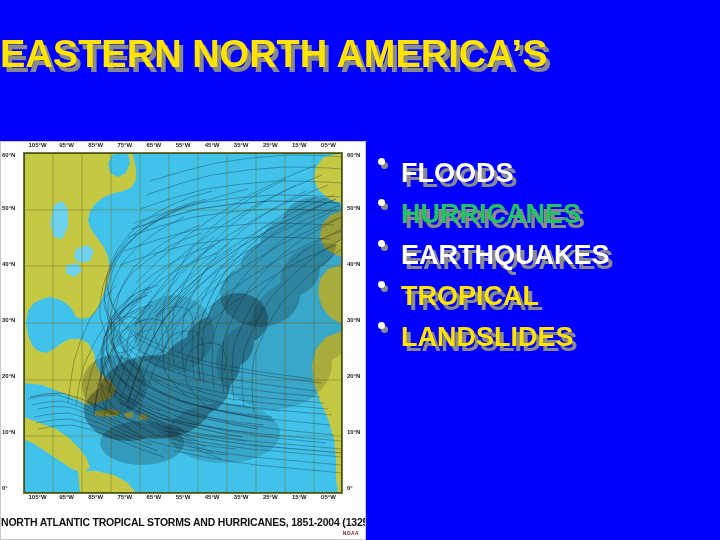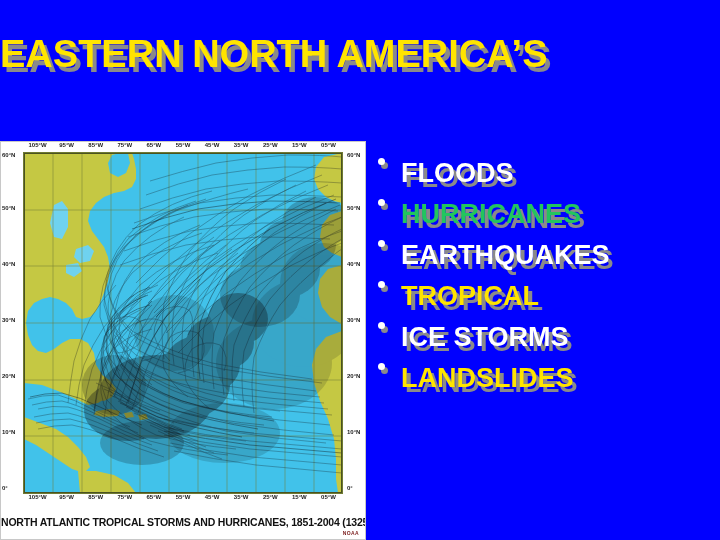--- a/index.html
+++ b/index.html
@@ -383,21 +383,17 @@
       <div class="bullet-row">
         <span class="bullet-dot"></span>
         <span class="bullet-text" style="color: rgb(255, 255, 255);">EARTHQUAKES</span>
       </div>
       <div class="bullet-row">
         <span class="bullet-dot"></span>
         <span class="bullet-text" style="color: rgb(255, 228, 0);">TROPICAL</span>
       </div>
       <div class="bullet-row">
         <span class="bullet-dot"></span>
-        <span class="bullet-text" style="color: rgb(255, 255, 255);">ICE STORMS</span>
-      </div>
-      <div class="bullet-row">
-        <span class="bullet-dot"></span>
         <span class="bullet-text" style="color: rgb(255, 228, 0);">LANDSLIDES</span>
       </div>
     </div>
 
 </div>
 
 </body></html>

